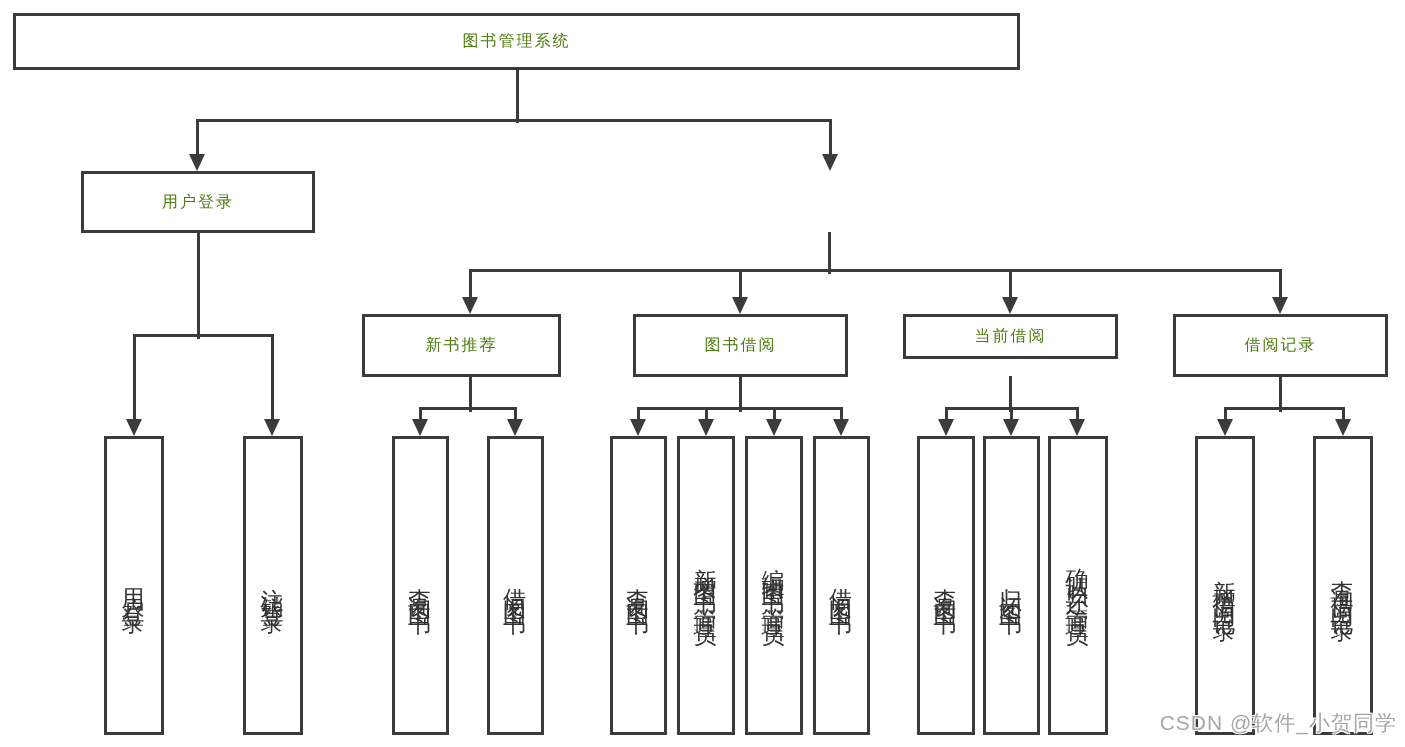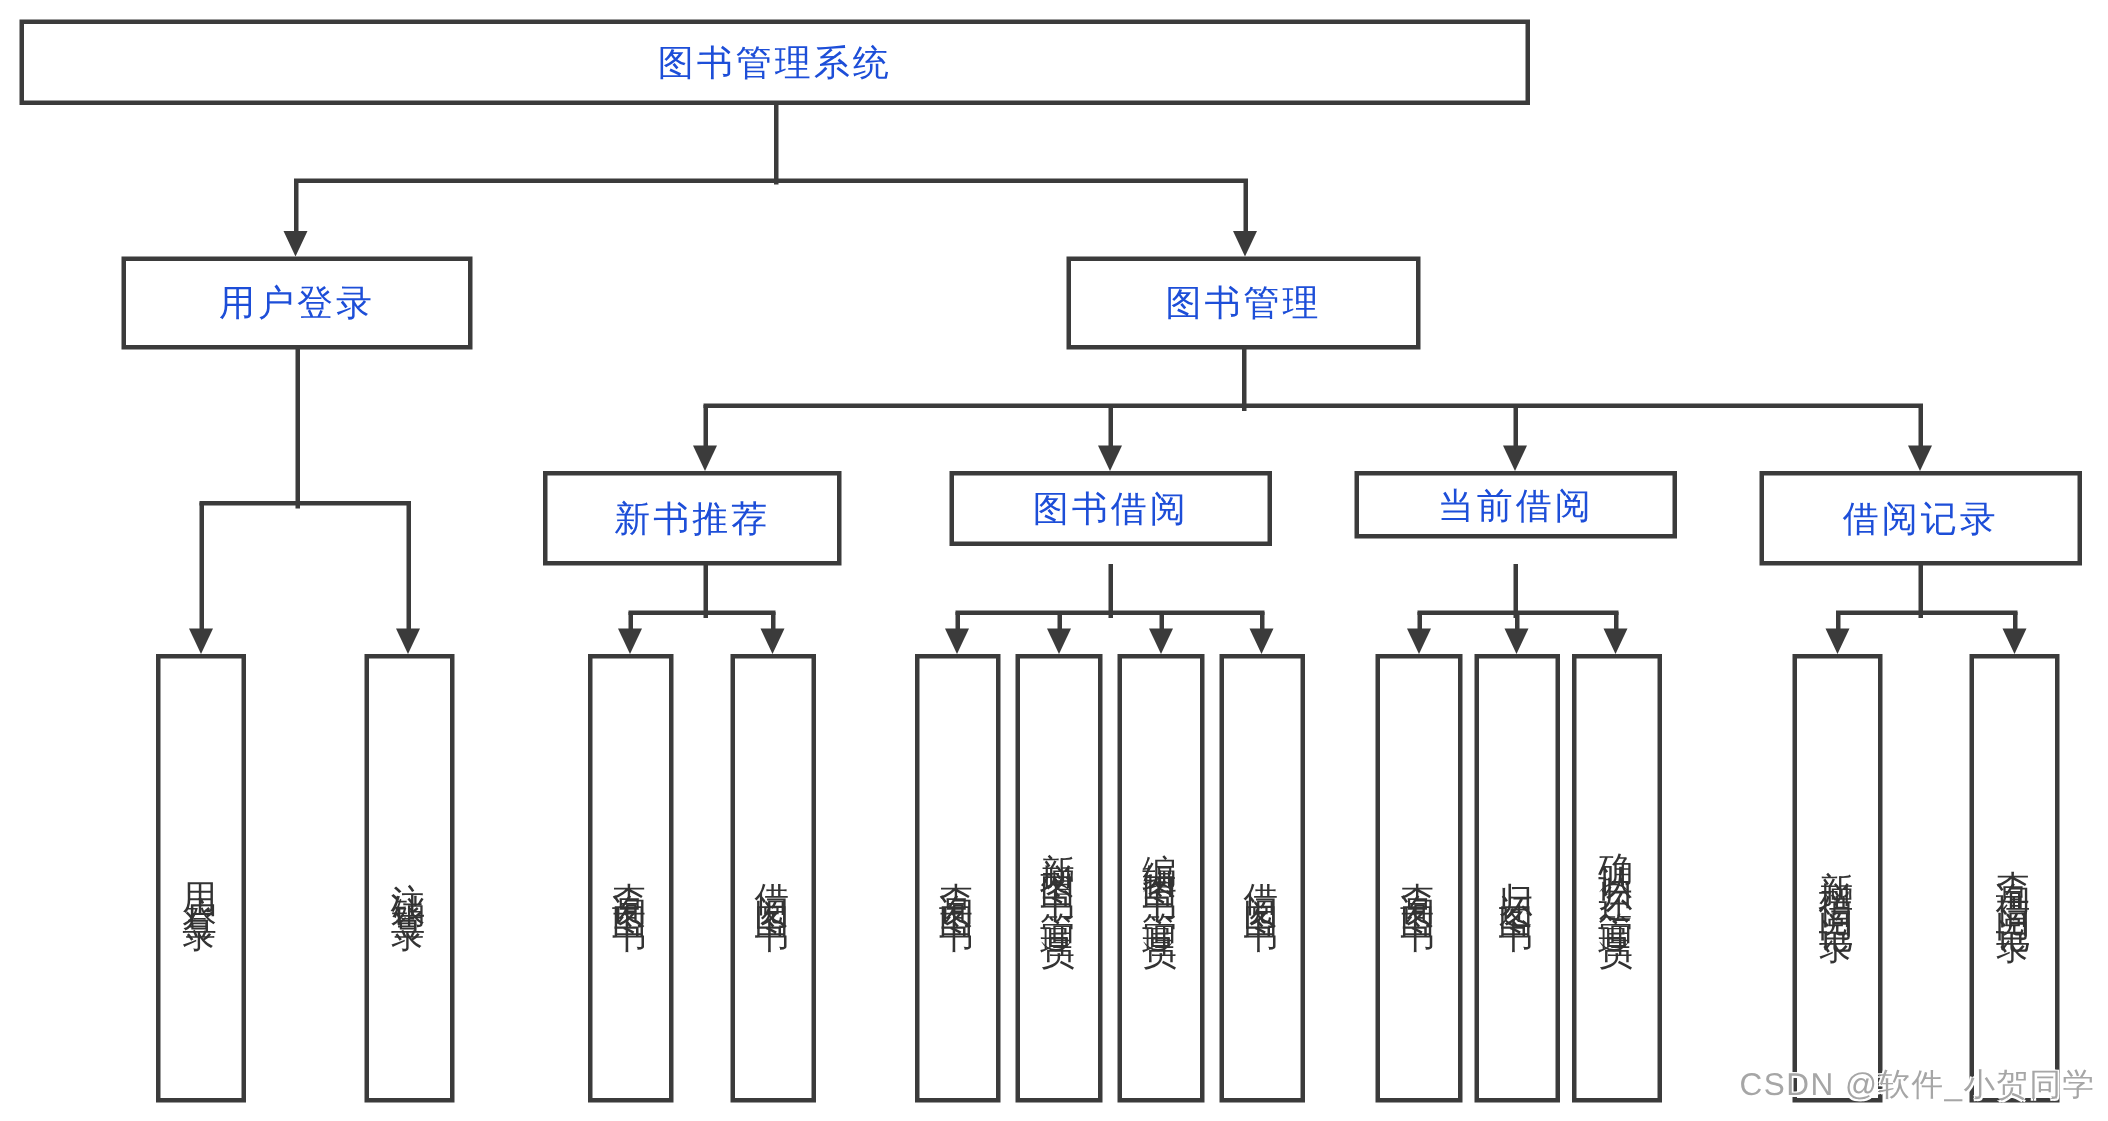--- a/index.html
+++ b/index.html
@@ -4,21 +4,21 @@
 <style>
   html,body{margin:0;padding:0;background:#ffffff;}
   #canvas{
     position:relative;width:1405px;height:747px;background:#ffffff;
     font-family:"Liberation Sans",sans-serif;color:#333333;overflow:hidden;
   }
   .box{
     position:absolute;box-sizing:border-box;border:3px solid #3b3b3b;background:#ffffff;
     display:flex;align-items:center;justify-content:center;
   }
-  .hlabel{font-size:24px;letter-spacing:2px;color:#1d4ed8;white-space:nowrap;text-align:center;}
+  .hlabel{font-size:16px;letter-spacing:2px;color:#4d7c0f;white-space:nowrap;text-align:center;}
   .vlabel{
     writing-mode:vertical-rl;font-size:23px;letter-spacing:8px;color:#333333;
     white-space:nowrap;
   }
   .line{position:absolute;background:#3b3b3b;}
   .arrow-tri{
     position:absolute;width:0;height:0;
     border-left:8px solid transparent;border-right:8px solid transparent;
     border-top:17px solid #3b3b3b;
   }
@@ -33,28 +33,25 @@
 
 <div id="canvas">
 
   <div class="box" style="left:13px;top:13px;width:1007px;height:57px;">
     <span class="hlabel">图书管理系统</span>
   </div>
 
   <div class="box" style="left:81px;top:171px;width:234px;height:62px;">
     <span class="hlabel">用户登录</span>
   </div>
-  <div class="box" style="left:711px;top:171px;width:236px;height:62px;">
-    <span class="hlabel">图书管理</span>
-  </div>
 
   <div class="box" style="left:362px;top:314px;width:199px;height:63px;">
     <span class="hlabel">新书推荐</span>
   </div>
-  <div class="box" style="left:633px;top:314px;width:215px;height:50px;">
+  <div class="box" style="left:633px;top:314px;width:215px;height:63px;">
     <span class="hlabel">图书借阅</span>
   </div>
   <div class="box" style="left:903px;top:314px;width:215px;height:45px;">
     <span class="hlabel">当前借阅</span>
   </div>
   <div class="box" style="left:1173px;top:314px;width:215px;height:63px;">
     <span class="hlabel">借阅记录</span>
   </div>
 
   <div class="box" style="left:104px;top:436px;width:60px;height:299px;">

